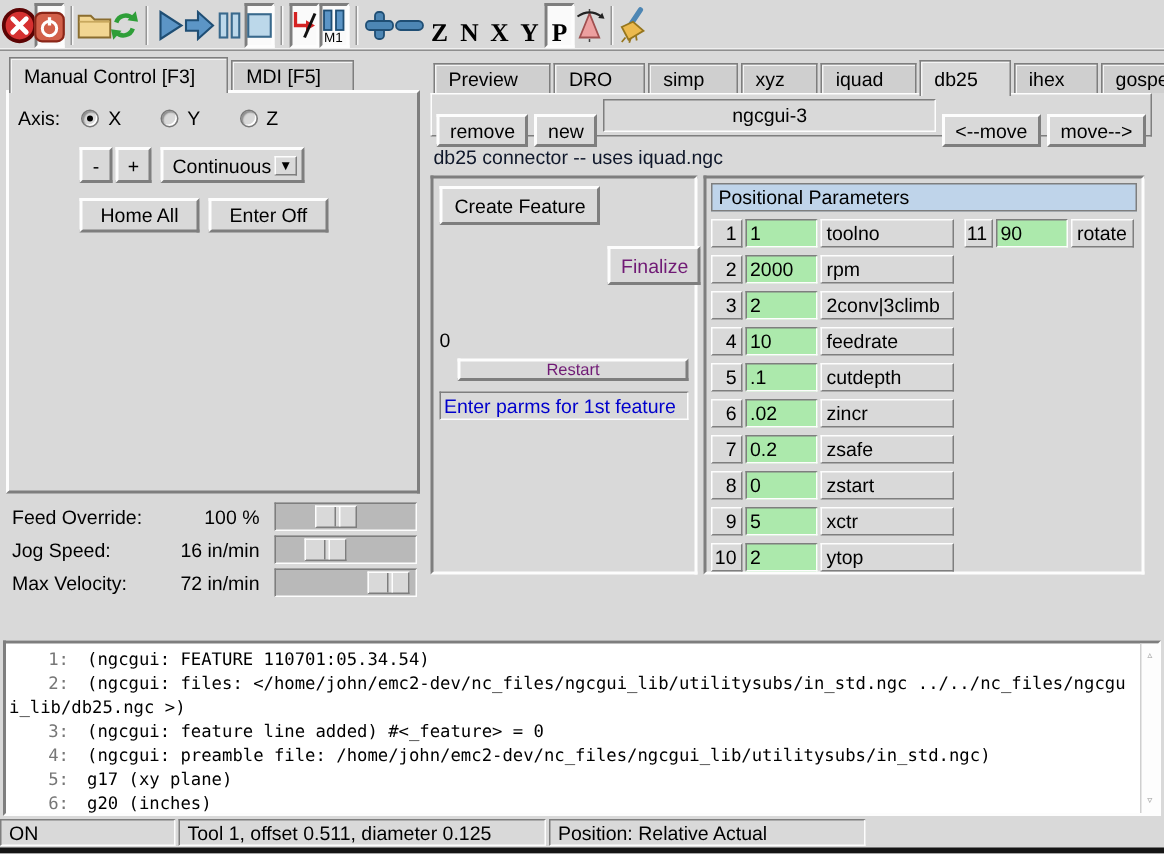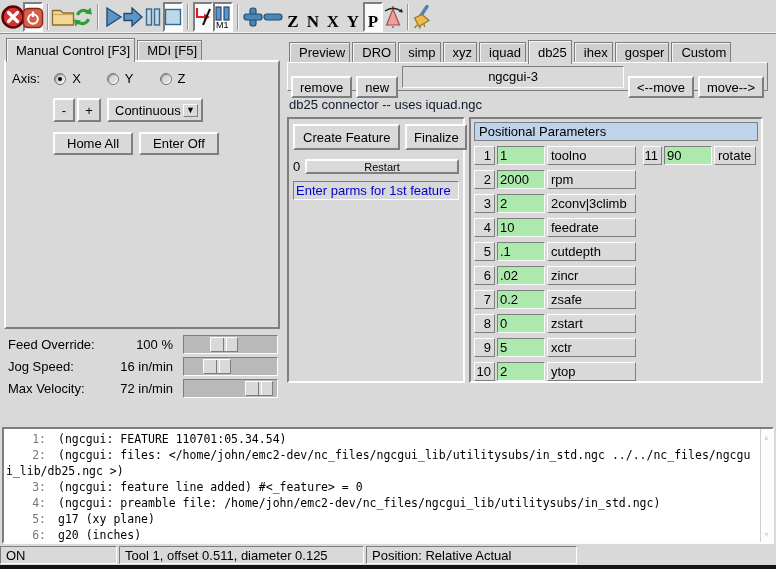--- a/index.html
+++ b/index.html
@@ -33,37 +33,37 @@
   .tbtn.pressed { border-color:#7e7e7e #fdfdfd #fdfdfd #7e7e7e; background:#fafafa; }
   .tsep { width:0; height:26px; border-left:1px solid #969696; border-right:1px solid #f6f6f6; margin:0 4px; }
   .viewletter { font-family:"Liberation Serif", serif; font-weight:bold; font-size:17px; line-height:1; }
 
   
   .main { flex:1; display:flex; min-height:0; }
 
   
   .left-panel { width:281px; padding:2px 1px 0 4px; }
   .tabbar { display:flex; align-items:flex-end; height:24px; position:relative; z-index:2; padding-left:2px; }
-  .tab { padding:2px 4px 2px 9px; background:#cfcfcf; border:1px solid #7e7e7e; border-bottom:none;
+  .tab { padding:2px 21px 2px 9px; background:#cfcfcf; border:1px solid #7e7e7e; border-bottom:none;
          box-shadow:1px 1px 0 #f4f4f4 inset; margin-right:2px; white-space:nowrap; }
   .tab.active { background:#d9d9d9; padding-top:4px; padding-bottom:4px; position:relative; top:2px; }
   .lp-frame { height:269px; position:relative; }
   .axis-row { display:flex; align-items:center; margin:9px 0 0 6px; }
   .radio-group { display:flex; align-items:center; margin-left:14px; }
   .radio { width:12px; height:12px; border-radius:50%; border:1px solid #777;
            background:#d9d9d9; box-shadow:1px 1px 1px rgba(0,0,0,.35) inset, -1px -1px 0 #fff inset;
            margin-right:6px; position:relative; }
   .radio.checked::after { content:""; position:absolute; left:3px; top:3px; width:4px; height:4px;
            border-radius:50%; background:#000; }
   .radio-item { display:flex; align-items:center; margin-right:26px; }
   .jog-row { display:flex; align-items:center; margin:12px 0 0 47px; }
   .btn { border:2px solid; border-color:#fdfdfd #7e7e7e #7e7e7e #fdfdfd; background:#d9d9d9;
          display:inline-flex; align-items:center; justify-content:center; padding:2px 8px;
          font-family:"Liberation Sans",sans-serif; font-size:13px; white-space:nowrap; }
-  .btn.disabled { color:#000000; }
+  .btn.disabled { color:#701a75;margin-top:40px; }
   .jog-minus { width:22px; height:24px; margin-right:2px; }
   .jog-plus  { width:24px; height:24px; margin-right:6px; }
   .combo { height:24px; display:flex; align-items:center; padding:0 3px 0 6px; width:96px; }
   .combo-arrow { margin-left:auto; font-size:9px; border:1px solid; border-color:#fdfdfd #7e7e7e #7e7e7e #fdfdfd;
                  padding:1px 2px; line-height:1; background:#d9d9d9; }
   .home-row { display:flex; margin:10px 0 0 47px; }
   .home-row .btn { height:23px; margin-right:6px; padding:1px 12px; }
 
   .sliders { margin:5px 2px 0 4px; }
   .slider-row { display:flex; align-items:center; height:21px; margin-bottom:1px; }

